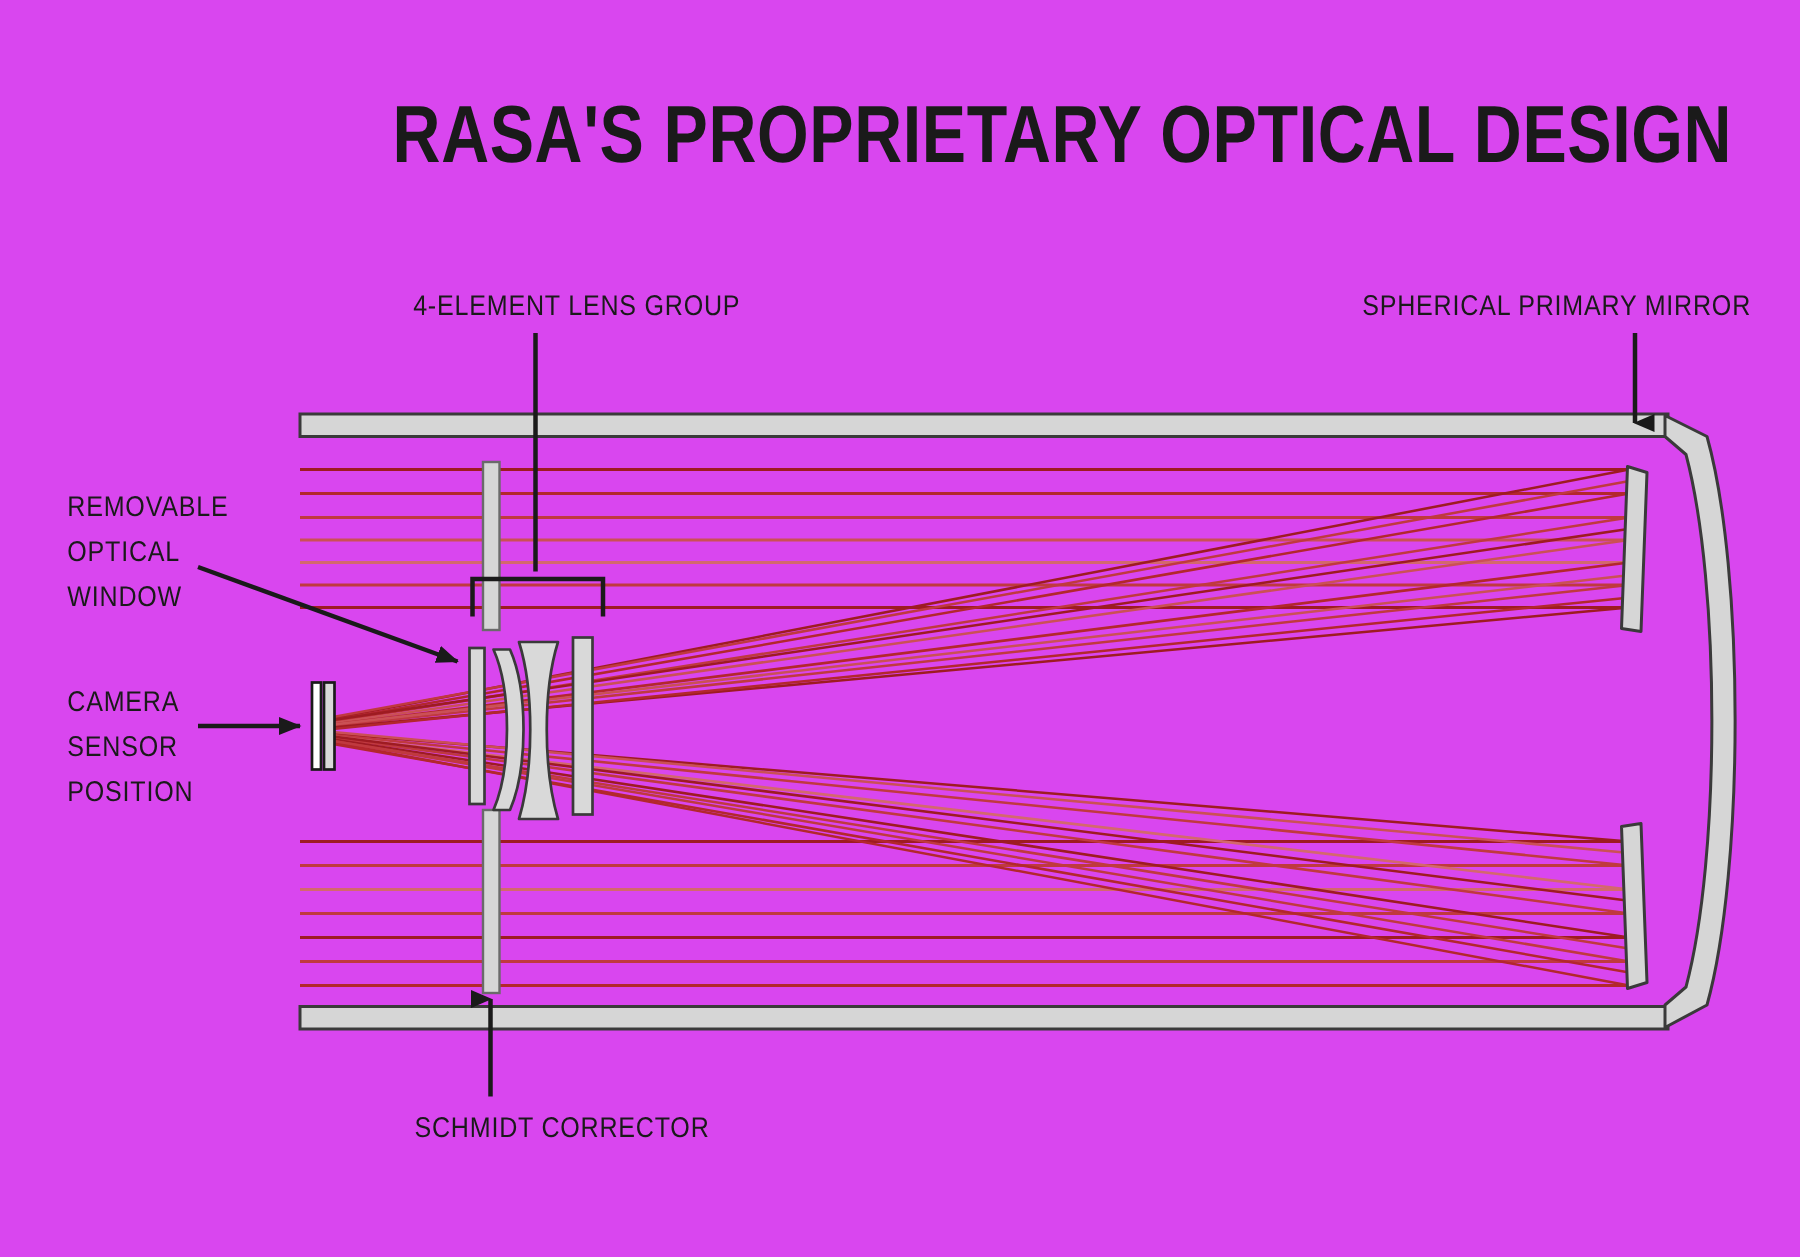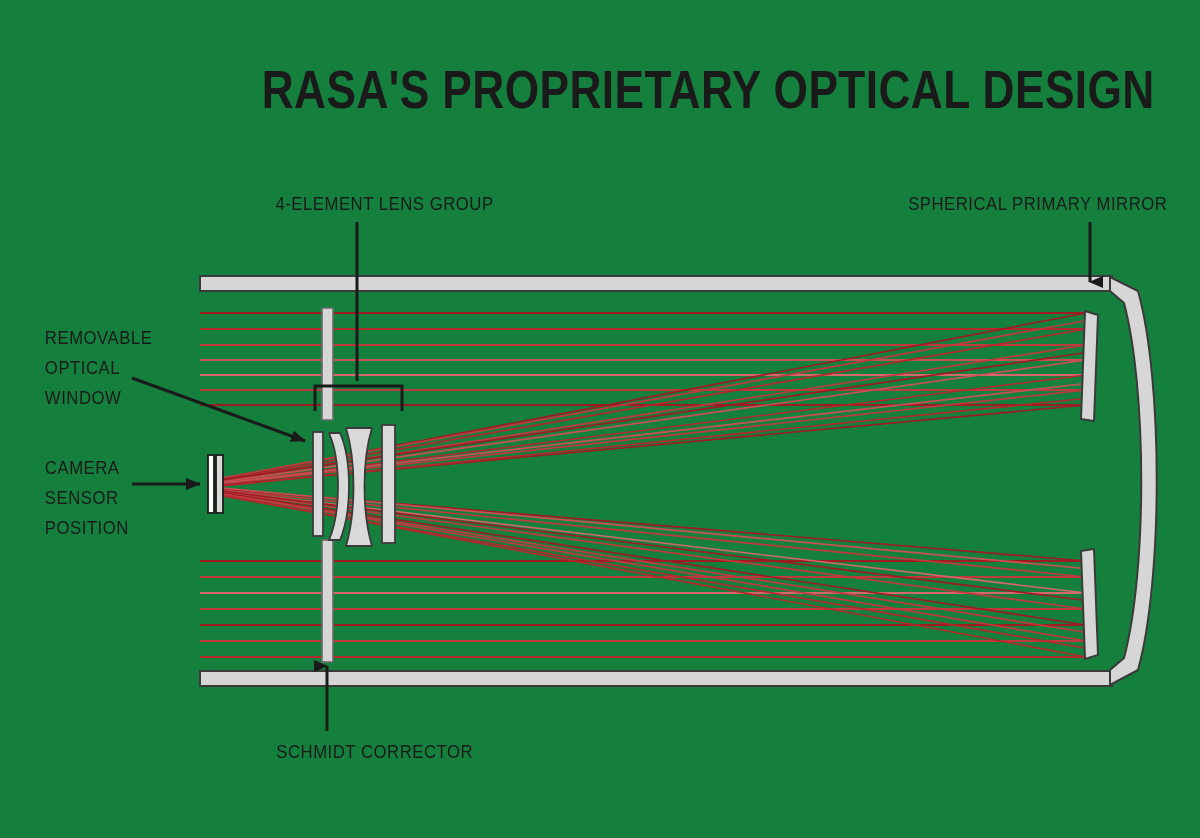--- a/index.html
+++ b/index.html
@@ -10,21 +10,21 @@
   body {
     width: 1200px;
     height: 838px;
     font-family: "Liberation Sans", sans-serif;
     overflow: hidden;
   }
   #page {
     position: relative;
     width: 1200px;
     height: 838px;
-    background: #15803d;
+    background: #d946ef;
   }
   .diagram-svg {
     position: absolute;
     top: 0;
     left: 0;
     width: 1200px;
     height: 838px;
   }
   .title-text {
     font-family: "Liberation Sans Narrow", "Liberation Sans", sans-serif;

